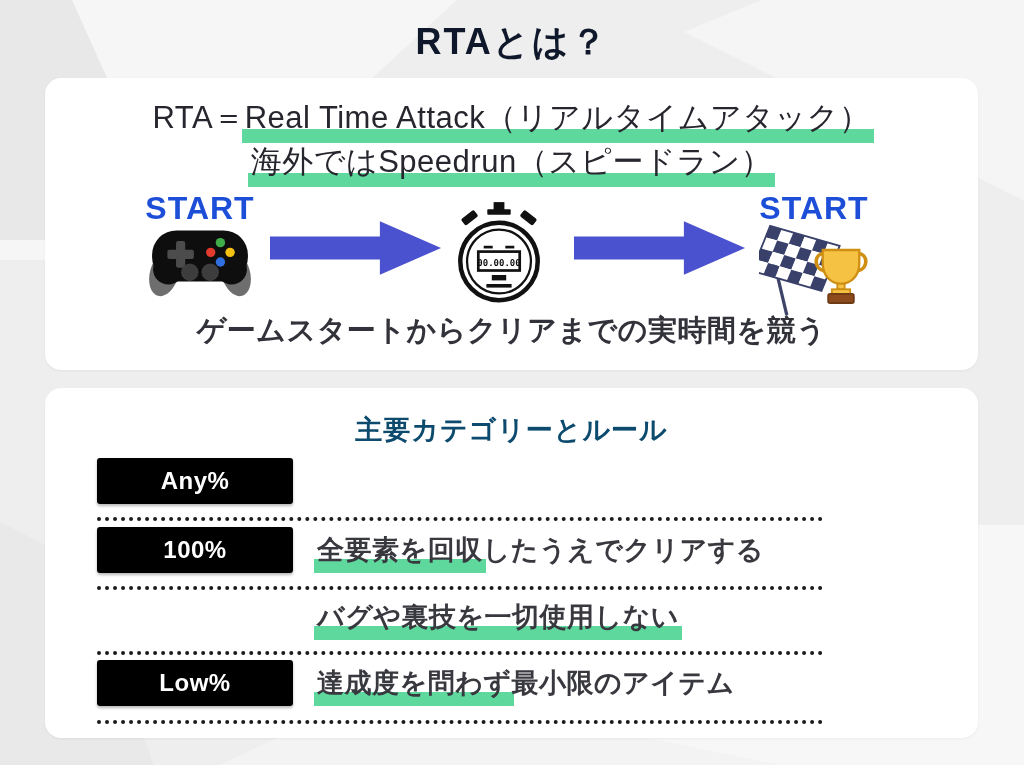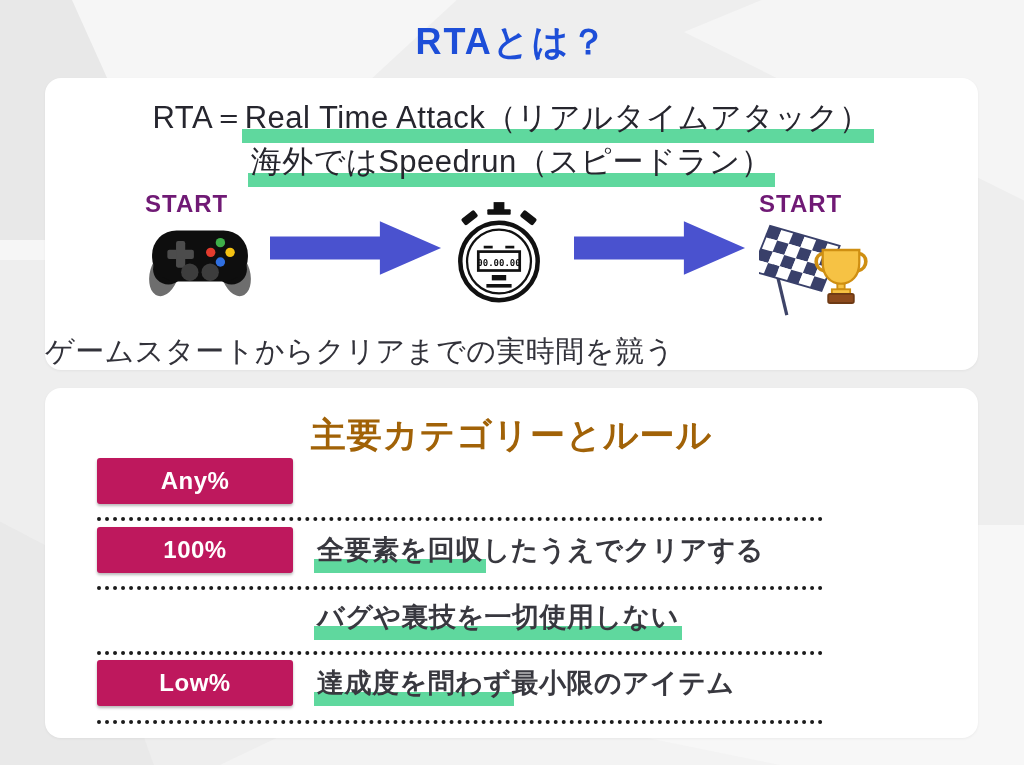--- a/index.html
+++ b/index.html
@@ -23,21 +23,21 @@
   .bg4 { bottom:-40px; left:-70px; width:340px; height:320px; background:#e9e9e9;
          clip-path:polygon(0 0, 45% 25%, 70% 100%, 0 100%); }
   .bg5 { bottom:-60px; right:-60px; width:520px; height:300px; background:#f7f7f7;
          clip-path:polygon(0 100%, 55% 0, 100% 0, 100% 100%); }
   .bg6 { bottom:0; left:220px; width:560px; height:80px; background:#f3f3f3;
          clip-path:polygon(0 100%, 30% 0, 100% 100%); }
 
   .page-title {
     position:absolute; top:18px; left:0; width:100%;
     text-align:center; font-size:36px; font-weight:800;
-    color:#1d4ed8; letter-spacing:2px;
+    color:#0f172a; letter-spacing:2px;
   }
 
   .card {
     position:absolute; left:45px; width:933px; background:#ffffff;
     border-radius:16px; box-shadow:0 1px 3px rgba(0,0,0,0.05); z-index:1;
   }
   .card-def { top:78px;  height:292px; }
   .card-cat { top:388px; height:350px; }
 
   
@@ -46,51 +46,50 @@
     padding:0 3px 8px 3px; margin:0 -3px;
   }
 
   .heading {
     position:absolute; top:18px; left:0; width:100%;
     text-align:center; font-size:31px; line-height:44px;
     color:#26262e; font-weight:400; letter-spacing:0.5px;
   }
 
   .flow-label {
-    position:absolute; width:110px; 
-    font-size:24px; color:#701a75; letter-spacing:1px;
+    position:absolute; width:110px; text-align:center;
+    font-size:32px; color:#1d4ed8; letter-spacing:1px;
   }
   .lbl-start { left:100px; top:112px; }
   .lbl-clear { left:714px; top:112px; }
 
   .icon { position:absolute; }
   .ic-gamepad   { left:104px; top:144px; width:102px; height:78px; }
   .ic-arrow1    { left:225px; top:141px; width:172px; height:58px; }
   .ic-stopwatch { left:409px; top:124px; width:90px;  height:101px; }
   .ic-arrow2    { left:529px; top:141px; width:172px; height:58px; }
   .ic-flag      { left:714px; top:144px; width:102px; height:97px; }
   .ic-trophy    { left:764px; top:168px; width:64px;  height:61px; z-index:2; }
 
   .summary {
     position:absolute; top:233px; left:0; width:100%;
-    text-align:left; font-size:29px; color:#32323a; font-weight:400;
+    text-align:center; font-size:29px; color:#32323a; font-weight:700;
     letter-spacing:0.5px;
-    margin-top:21px;
   }
 
   .cat-title {
     position:absolute; top:24px; left:0; width:100%;
-    text-align:center; font-size:35px; color:#a16207; font-weight:800;
+    text-align:center; font-size:27px; color:#0c4a6e; font-weight:800;
     letter-spacing:1px;
   }
   .cat-row { position:absolute; left:0; width:100%; height:46px; }
   .row1 { top:70px; } .row2 { top:139px;text-decoration:underline; } .row3 { top:206px; } .row4 { top:272px; }
   .badge {
     position:absolute; left:52px; top:0; width:196px; height:46px;
-    background:#be185d; border-radius:3px; color:#ffffff;
+    background:#000000; border-radius:3px; color:#ffffff;
     font-size:24px; line-height:46px; text-align:center;
     box-shadow:0 2px 3px rgba(0,0,0,0.28); letter-spacing:0.5px;
   }
   .desc {
     position:absolute; left:272px; top:0; height:46px; line-height:46px;
     font-size:27px; color:#38383f; font-weight:800; white-space:nowrap;
     letter-spacing:0.5px;
   }
   .dotsep {
     position:absolute; left:52px; width:726px; height:0;

